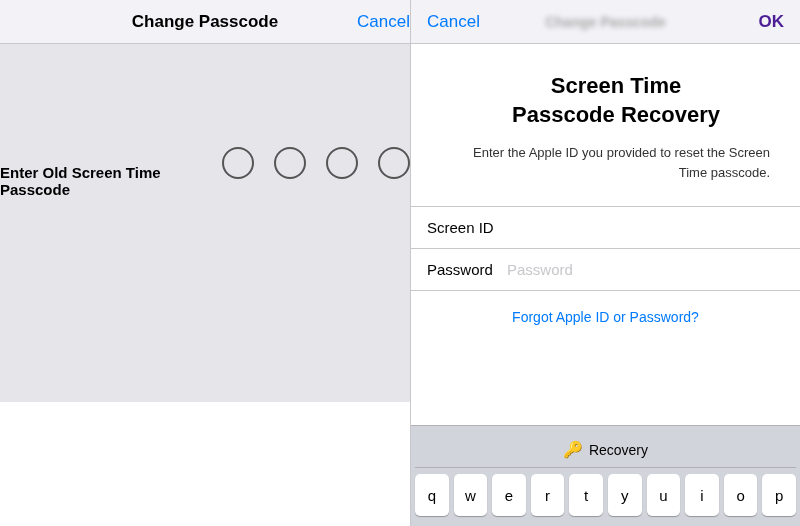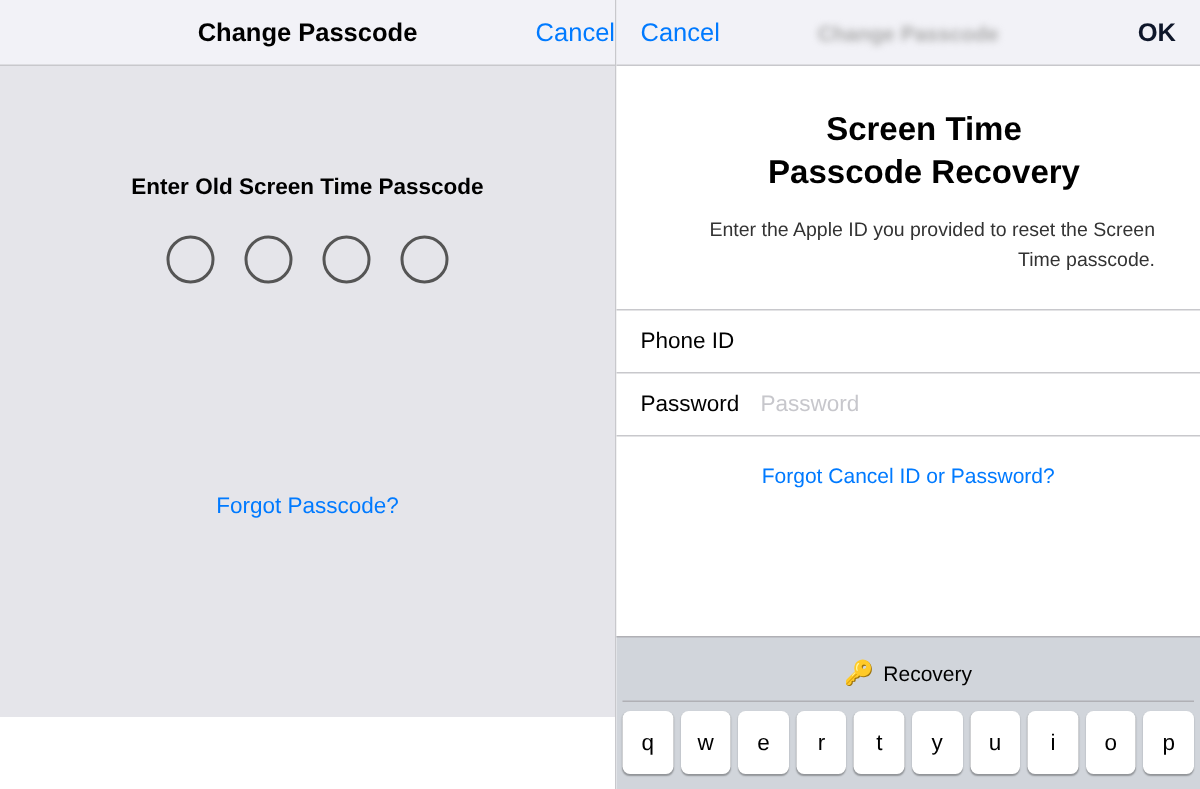--- a/index.html
+++ b/index.html
@@ -7,30 +7,30 @@
       width: 800px;
       height: 526px;
       display: flex;
       font-family: -apple-system, 'Helvetica Neue', Arial, sans-serif;
       overflow: hidden;
     }
 
     
     .left-panel {
       width: 410px;
-      height: 478px;
+      height: 402px;
       background: #e5e5ea;
       display: flex;
       flex-direction: column;
     }
 
     .left-content {
       flex: 1;
       display: flex;
-      flex-direction: column;
+      flex-direction: row;
       align-items: center;
       justify-content: center;
       padding-bottom: 60px;
     }
 
     .passcode-label {
       font-size: 15px;
       font-weight: 600;
       color: #000;
       margin-bottom: 24px;
@@ -69,21 +69,21 @@
     }
 
     .right-cancel {
       font-size: 17px;
       color: #007aff;
       cursor: pointer;
     }
 
     .right-ok {
       font-size: 17px;
-      color: #0f172a;
+      color: #4c1d95;
       font-weight: 600;
       cursor: pointer;
     }
 
     .right-modal {
       background: #fff;
       flex: 1;
       display: flex;
       flex-direction: column;
     }
@@ -245,49 +245,48 @@
   </div>
 
   <div class="left-content">
     <span class="passcode-label">Enter Old Screen Time Passcode</span>
     <div class="passcode-dots">
       <div class="passcode-dot"></div>
       <div class="passcode-dot"></div>
       <div class="passcode-dot"></div>
       <div class="passcode-dot"></div>
     </div>
-    <span class="forgot-passcode">Forgot Passcode?</span>
   </div>
 </div>
 
 <div class="right-panel">
 
   <div class="right-nav-wrapper">
     <span class="right-cancel">Cancel</span>
     <span class="blurred-title">Change Passcode</span>
     <span class="right-ok">OK</span>
   </div>
 
   <div class="right-modal">
     <div class="modal-title-area">
       <div class="modal-title">Screen Time<br>Passcode Recovery</div>
       <div class="modal-subtitle">Enter the Apple ID you provided to reset the Screen Time passcode.</div>
     </div>
 
     <div class="modal-form">
       <div class="form-row">
-        <span class="form-label">Phone ID</span>
+        <span class="form-label">Screen ID</span>
       </div>
       <div class="form-row">
         <span class="form-label">Password</span>
         <input class="form-input" type="password" placeholder="Password" style="">
       </div>
     </div>
 
-    <div class="forgot-link">Forgot Cancel ID or Password?</div>
+    <div class="forgot-link">Forgot Apple ID or Password?</div>
   </div>
 
   <div class="keyboard-area">
 
     <div class="keyboard-suggestion-bar">
       <span>🔑</span>
       <span style="font-size:14px;color:#000;">Recovery</span>
     </div>
 
     <div class="keyboard-row">

